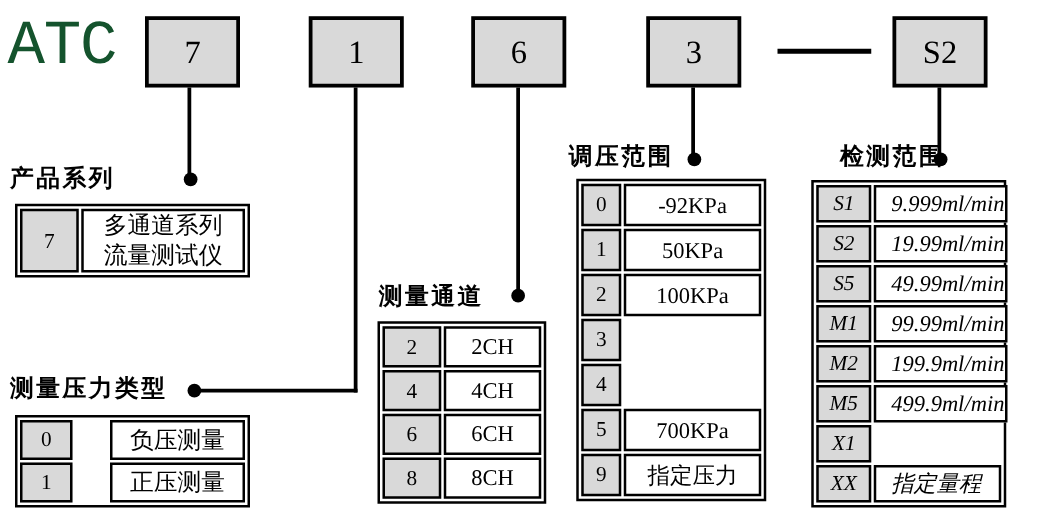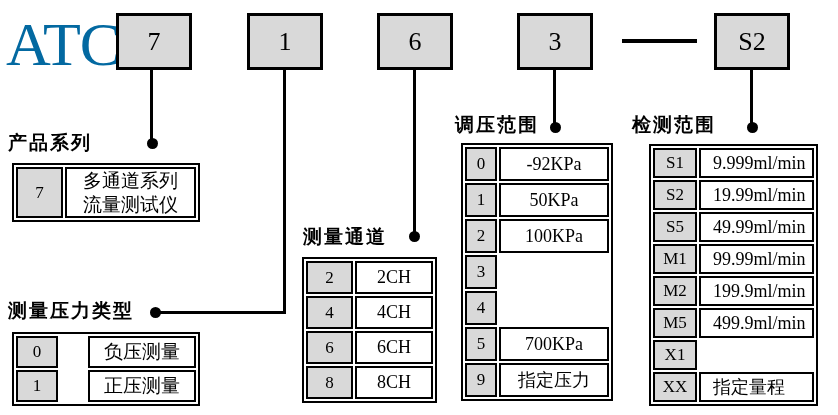--- a/index.html
+++ b/index.html
@@ -10,24 +10,24 @@
     height: 415px;
     background: #ffffff;
     font-family: "Liberation Serif", "DejaVu Serif", serif;
     color: #000;
     overflow: hidden;
   }
   
   .brand {
     position: absolute;
     left: 6px; top: 12px;
-    font-family: Liberation Serif, serif;
-    font-size: 62px;
+    font-family: Liberation Mono, monospace;
+    font-size: 50px;
     letter-spacing: -1px;
-    color: #0369a1;
+    color: #14532d;
     line-height: 1.05;
   }
   
   .code-box {
     position: absolute;
     top: 13px;
     width: 76px; height: 57px;
     background: #d9d9d9;
     border: 3px solid #000;
     display: flex; align-items: center; justify-content: center;
@@ -91,21 +91,21 @@
   .tbl-pressure-type { left: 12px;  top: 332px; width: 188px; }
   .tbl-pressure-type .cell { height: 32px; }
   .tbl-pressure-type .code { width: 42px; }
   .tbl-pressure-type .val  { font-size: 19px; margin-left: 28px; }
   .tbl-channels      { left: 302px; top: 257px; width: 135px; }
   .tbl-channels .cell      { height: 33px; }
   .tbl-channels .code      { width: 47px; }
   .tbl-pressure-range{ left: 461px; top: 143px; width: 152px; }
   .tbl-pressure-range .cell{ height: 34px; }
   .tbl-pressure-range .code{ width: 32px; }
-  .tbl-detection     { left: 649px; top: 144px; width: 169px; }
+  .tbl-detection     { left: 649px; top: 144px; width: 156px; font-style: italic; }
   .tbl-detection .cell     { height: 30px; }
   .tbl-detection .code     { width: 44px; }
 </style>
 </head>
 <body>
 
 <div class="stage">
 
   <div class="brand">ATC</div>
 
@@ -129,21 +129,21 @@
   <div class="vline" style="left:553px; top:70px; height:58px;"></div>
   <div class="dot" style="left:550px; top:122px;"></div>
 
   <div class="vline" style="left:750px; top:70px; height:58px;"></div>
   <div class="dot" style="left:747px; top:122px;"></div>
 
   <div class="sec-title" style="left:8px; top:130px;">产品系列</div>
   <div class="sec-title" style="left:303px; top:224px;">测量通道</div>
   <div class="sec-title" style="left:8px; top:298px;">测量压力类型</div>
   <div class="sec-title" style="left:455px; top:112px;">调压范围</div>
-  <div class="sec-title" style="left:632px; top:112px;font-family:Liberation Serif, serif;">检测范围</div>
+  <div class="sec-title" style="left:672px; top:112px;font-family:Liberation Serif, serif;">检测范围</div>
 
   <div class="tbl tbl-series">
     <div class="trow">
       <div class="cell code">7</div>
       <div class="cell val">
         <span>多通道系列</span>
         <span>流量测试仪</span>
       </div>
     </div>
   </div>

